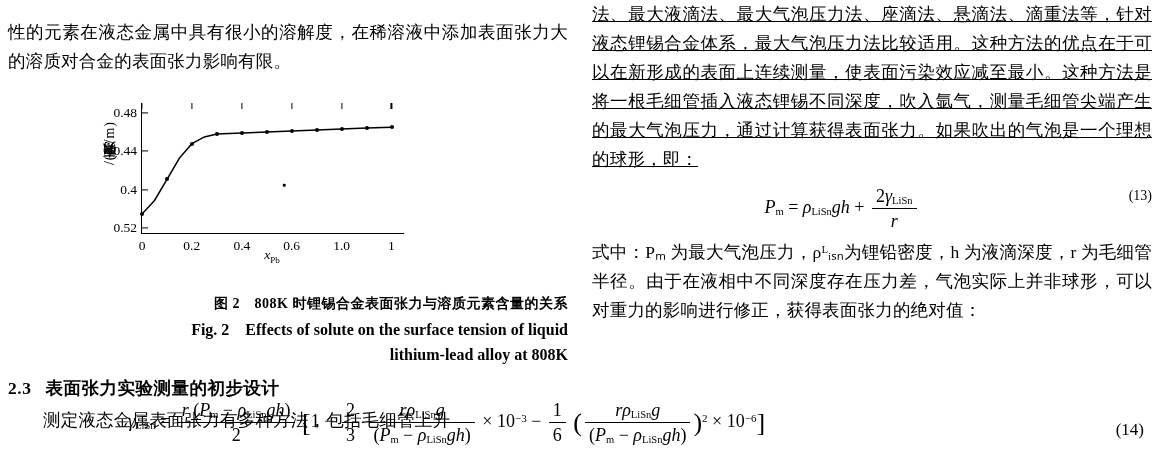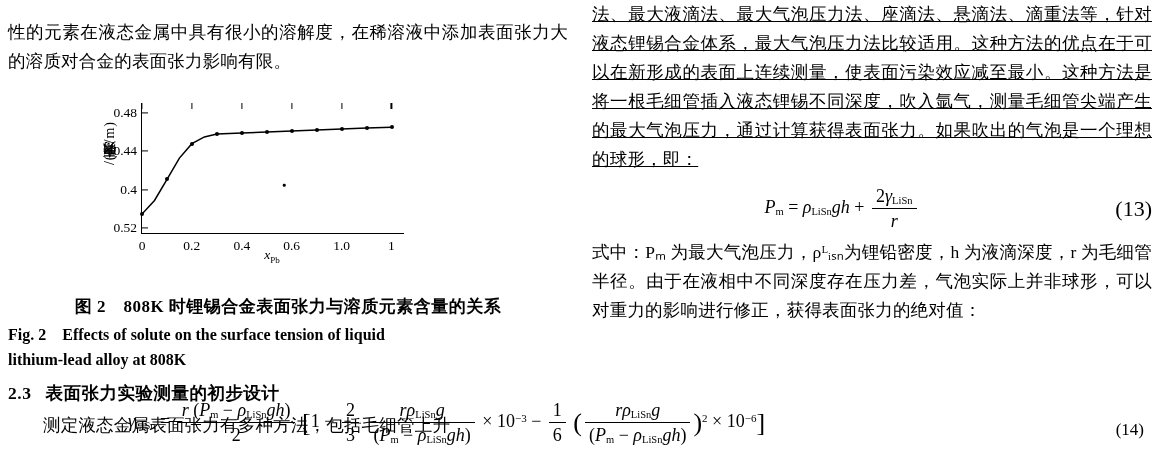--- a/index.html
+++ b/index.html
@@ -69,47 +69,47 @@
     text-align:center;font-size:13.5px;font-style:italic;
   }
   .xlabel sub{font-style:normal;font-size:9px;}
   .dot{
     position:absolute;width:4px;height:4px;background:#000;border-radius:50%;
     transform:translate(-50%,-50%);
   }
   .curve{position:absolute;left:0;top:0;width:262px;height:130px;}
 
   .figcap{
-    text-align:center;font-weight:bold;font-size:17px;margin-top:2px;
+    text-align:right;font-weight:bold;font-size:14px;margin-top:2px;
     letter-spacing:0.5px;
   }
   .figcap-en{
-    text-align:left;font-weight:bold;font-size:16px;line-height:25px;
+    text-align:right;font-weight:bold;font-size:16px;line-height:25px;
     margin-top:4px;
   }
   .secttitle{
     font-weight:bold;font-size:17.5px;margin-top:9px;letter-spacing:0.5px;
   }
   .secttitle .num{margin-right:14px;}
 
   
   .eqline{
     position:relative;
     margin-top:10px;margin-bottom:8px;
     height:46px;
   }
   .eqbody{
     position:absolute;left:0;right:60px;top:0;
     text-align:center;
     font-family:"Liberation Serif", serif;
     font-size:18px;
   }
   .eqnum{
-    position:absolute;right:0;top:12px;
-    font-size:22px;
+    position:absolute;right:0;top:4px;
+    font-size:14px;
   }
   i.mv{font-style:italic;}
   .sub{font-size:10.5px;vertical-align:-2px;}
   .sup{font-size:11px;vertical-align:5px;}
   .frac{
     display:inline-block;
     vertical-align:middle;
     text-align:center;
     margin:0 3px;
   }

